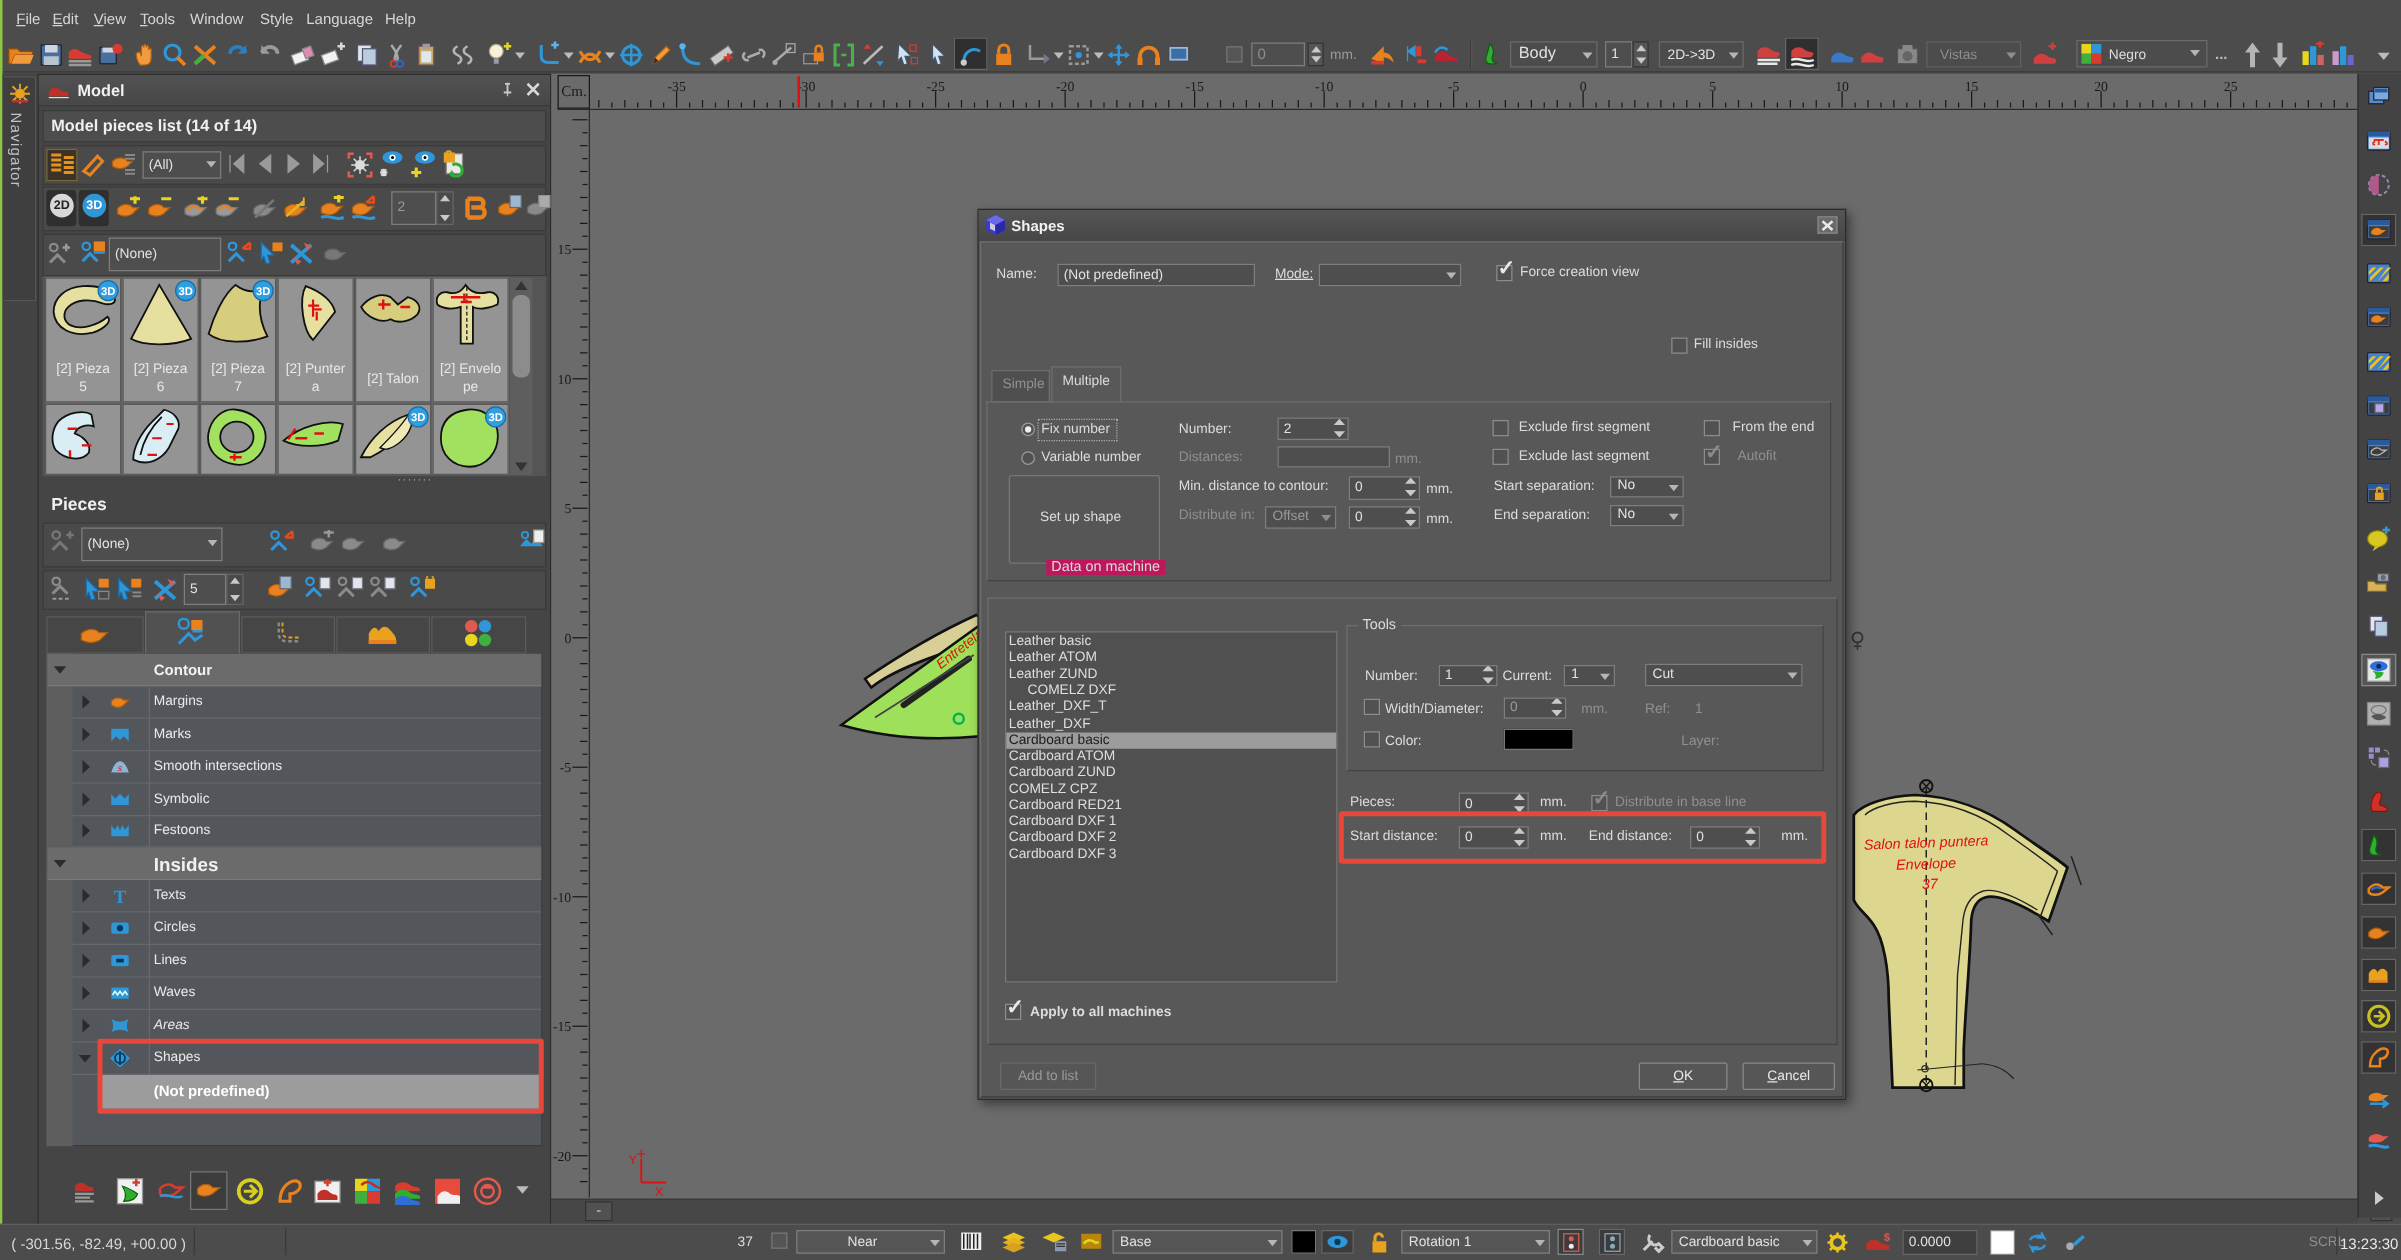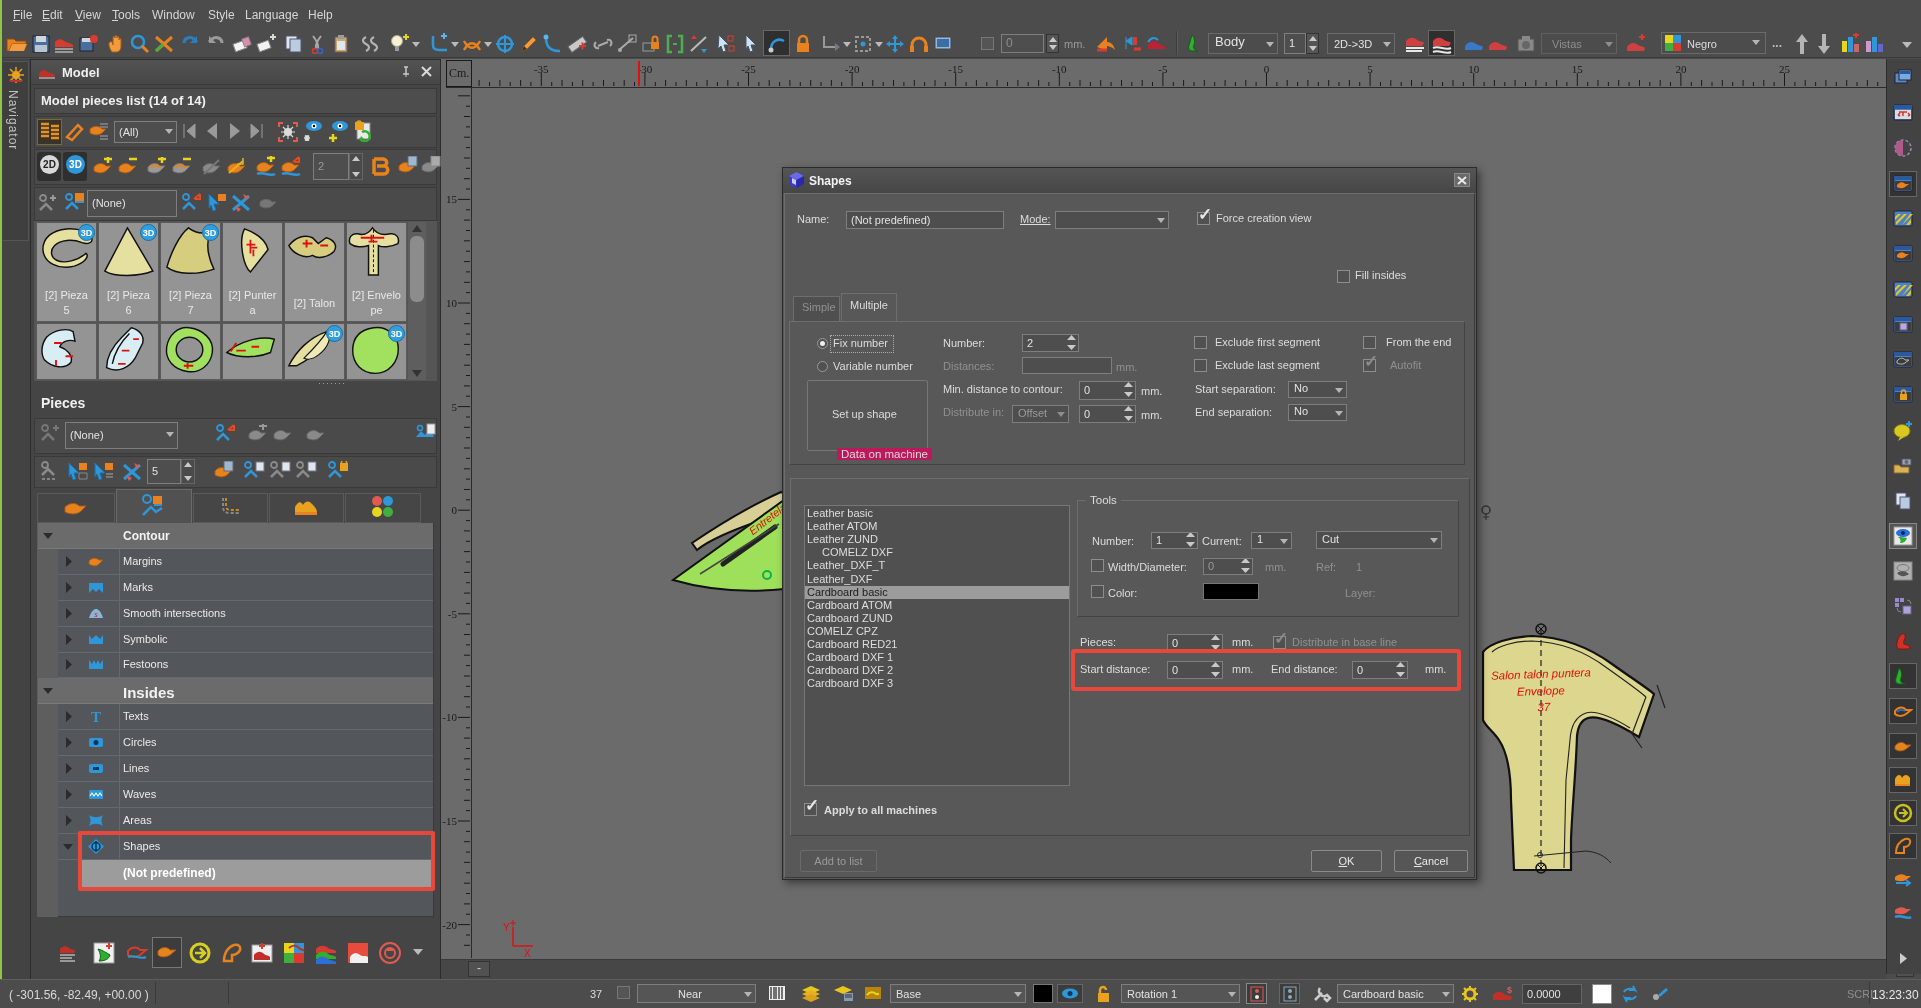--- a/index.html
+++ b/index.html
@@ -751,21 +751,21 @@
   </svg>
 <div class="lbl" style="left:123px;top:788px;font-size:11px;color:#eaeaea;">Waves</div>
 <div class="abs" style="left:119px;top:782px;width:1px;height:26px;background:#65686c;"></div>
 <div class="abs" style="left:58px;top:833px;width:375px;height:1px;background:#65686c;"></div>
 <svg class="abs" style="left:65px;top:815px" width="7" height="11">
     <path d="M1 0 l6 5.5 l-6 5.5 Z" fill="#2b2b2b"></path>
   </svg>
 <svg class="abs" style="left:88px;top:813px" width="16" height="15">
     <path d="M1 2 C5 5 11 5 15 2 C13 6 13 9 15 13 C11 10 5 10 1 13 C3 9 3 6 1 2 Z" fill="#2f96d8"></path>
   </svg>
-<div class="lbl" style="left:123px;top:814px;font-size:11px;color:#eaeaea;">Areas</div>
+<div class="lbl" style="left:123px;top:814px;font-size:11px;color:#eaeaea;font-style:italic;">Areas</div>
 <div class="abs" style="left:119px;top:808px;width:1px;height:26px;background:#65686c;"></div>
 <div class="abs" style="left:58px;top:859px;width:375px;height:1px;background:#65686c;"></div>
 <svg class="abs" style="left:63px;top:843px" width="10" height="8">
     <path d="M0 1 h10 l-5 6 Z" fill="#2b2b2b"></path>
   </svg>
 <svg class="abs" style="left:88px;top:839px" width="16" height="15">
     <path d="M8 0 L16 7.5 L8 15 L0 7.5 Z" fill="#2f96d8"></path>
     <circle cx="8" cy="7.5" r="4" fill="none" stroke="#063a5c" stroke-width="1.5"></circle>
     <path d="M8 2 v11" stroke="#063a5c" stroke-width="1.5"></path>
   </svg>

